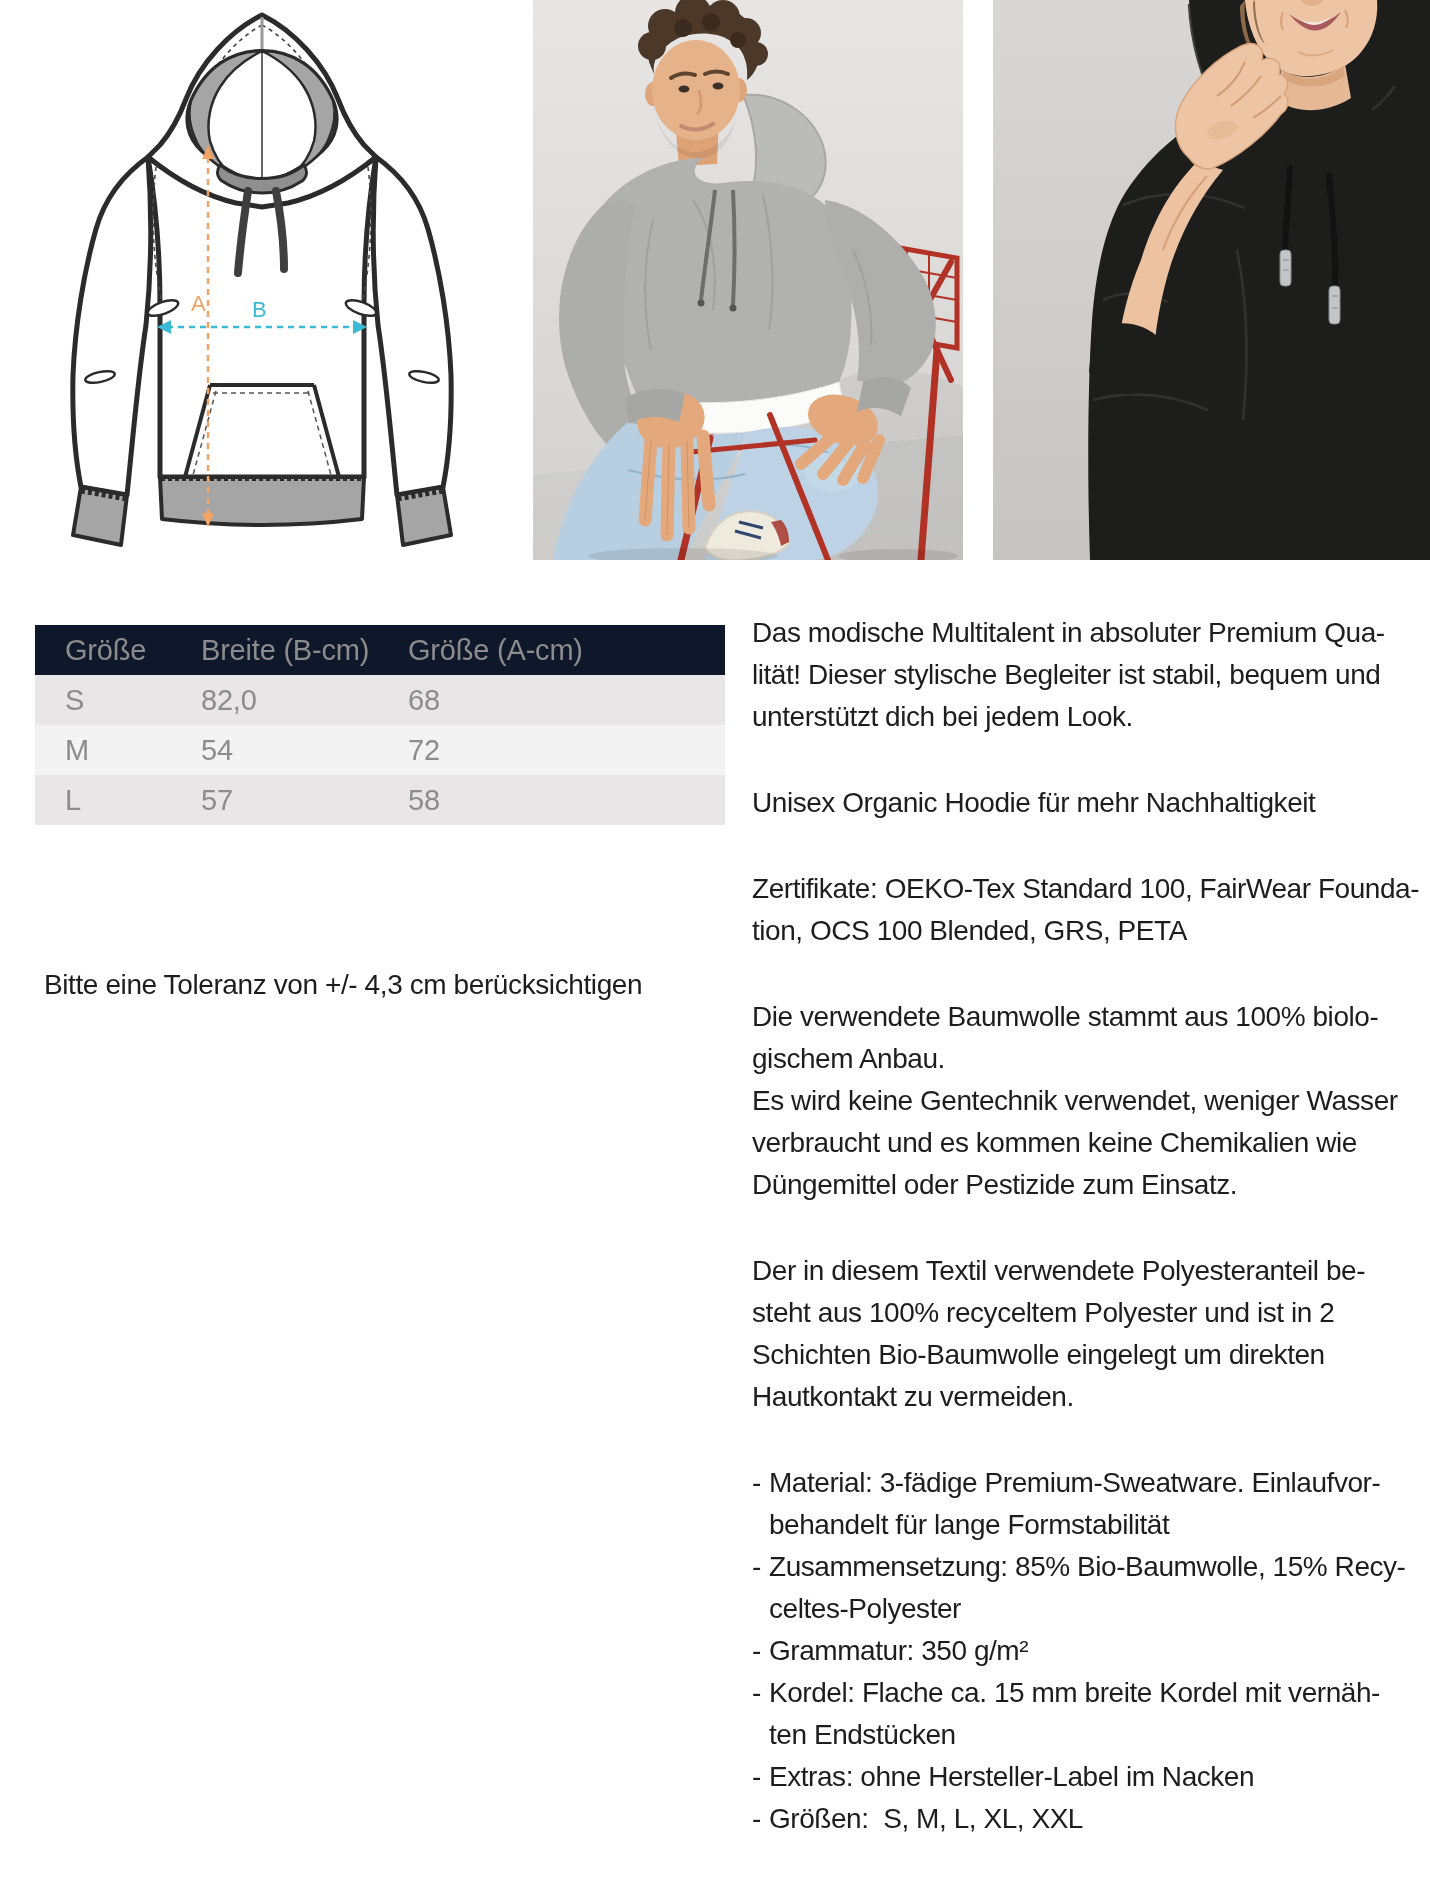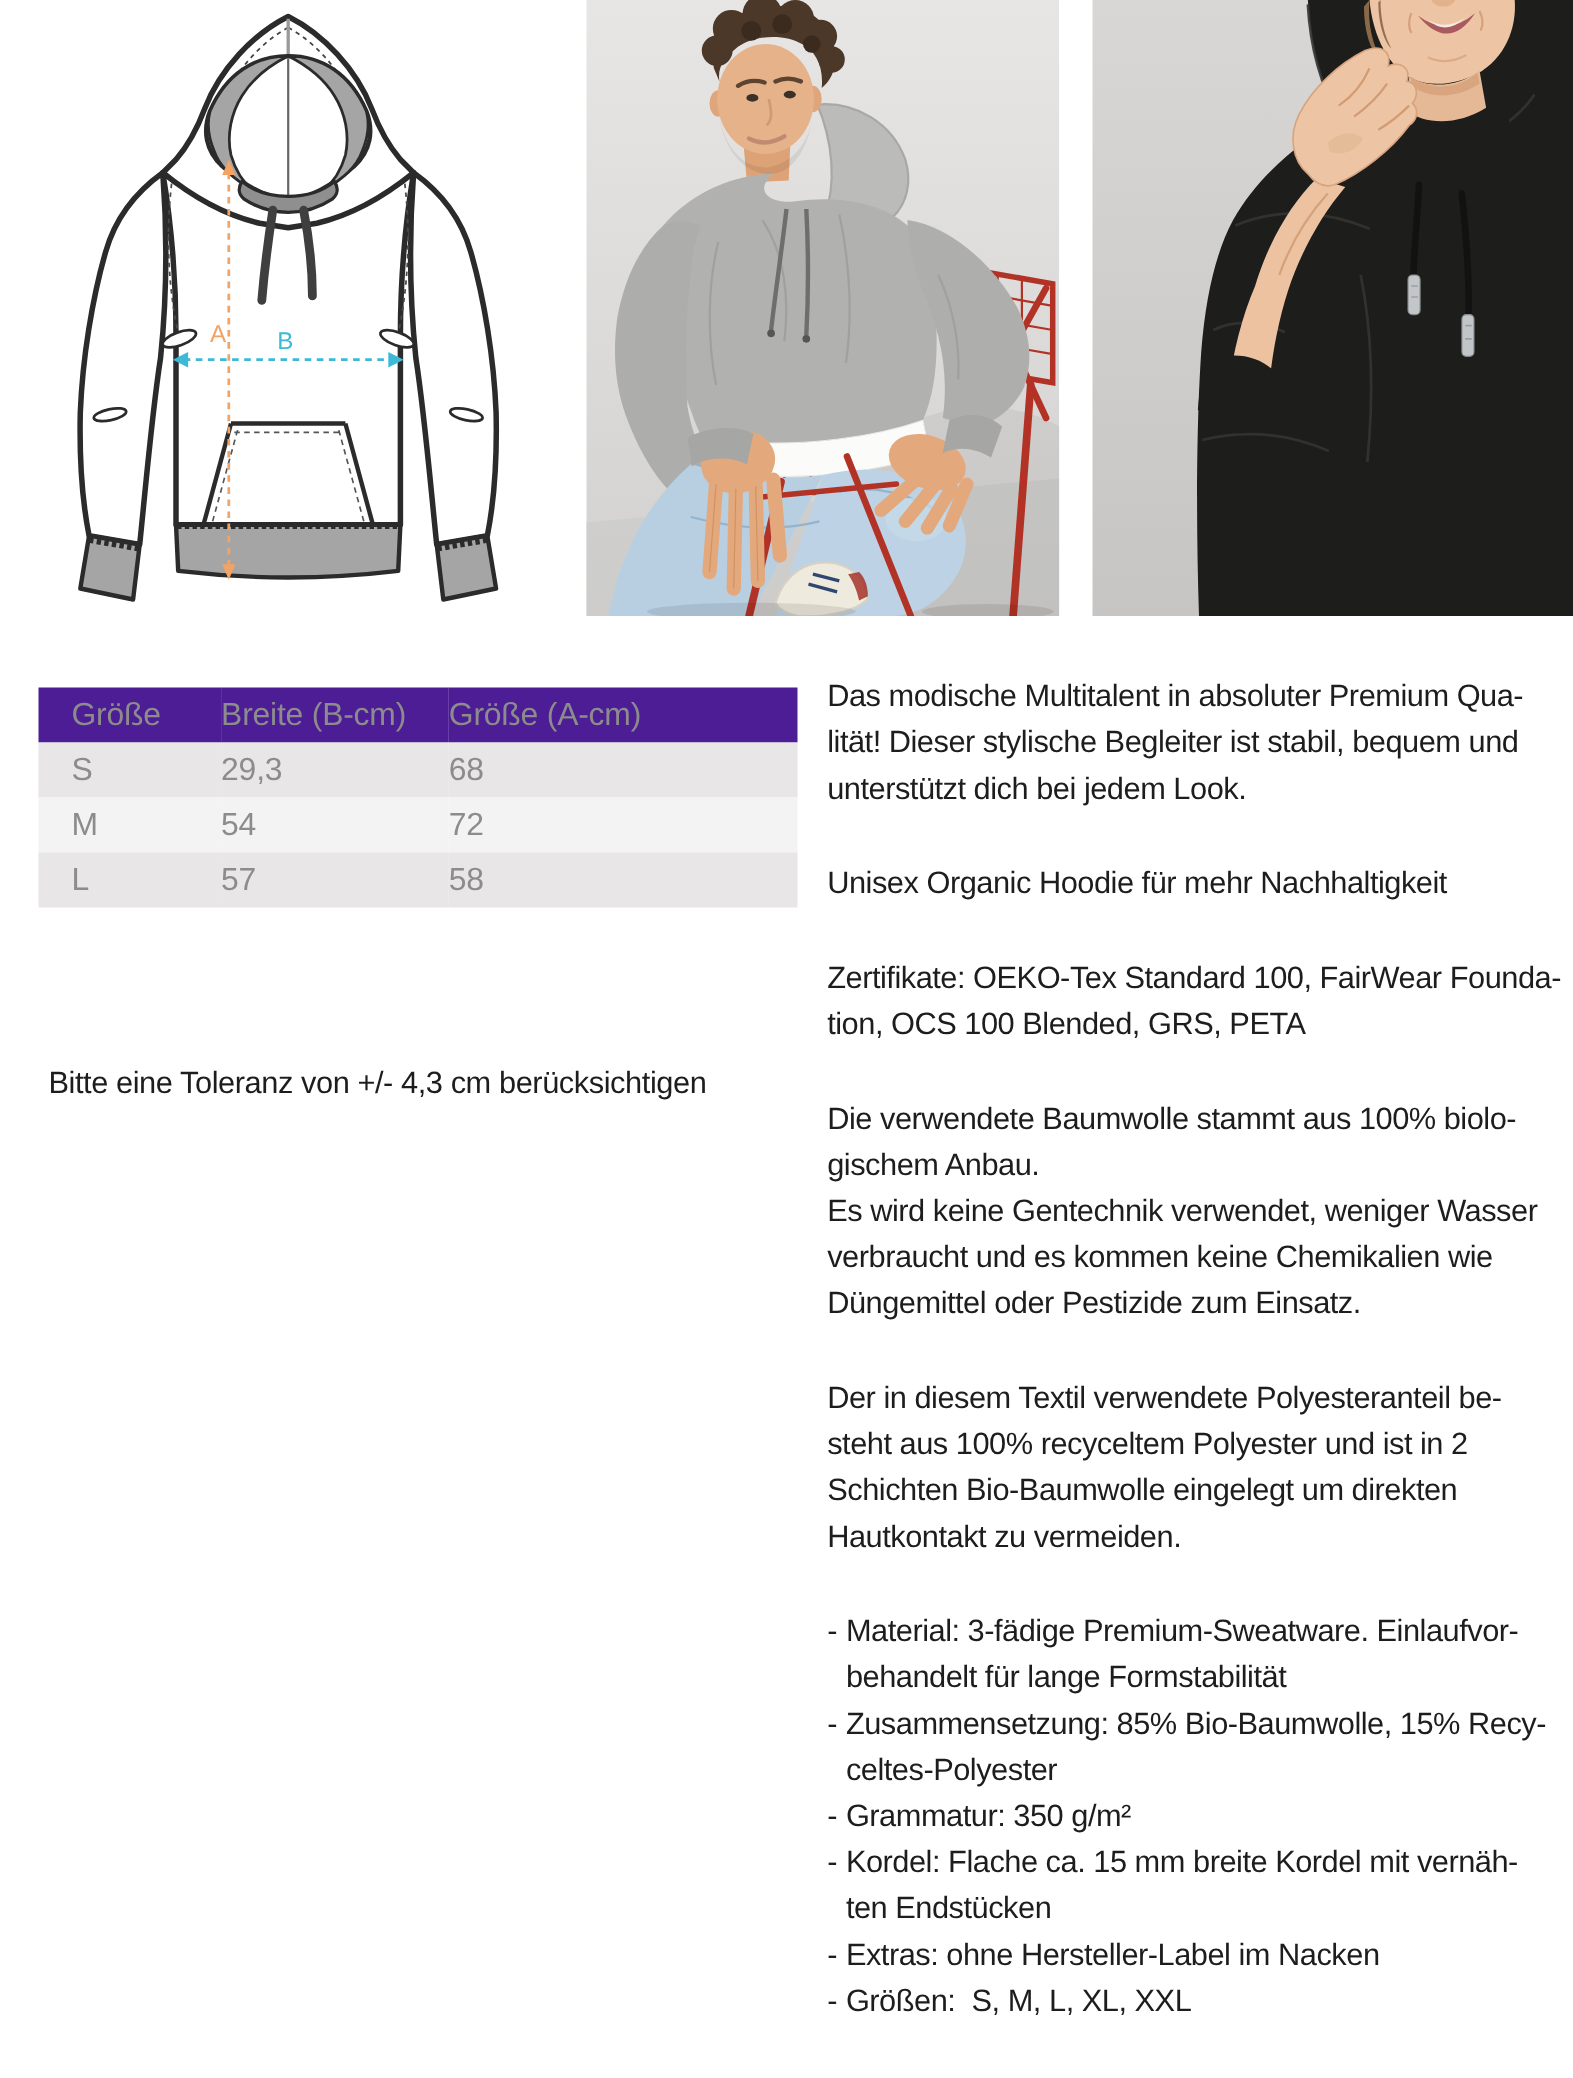--- a/index.html
+++ b/index.html
@@ -11,21 +11,21 @@
   
   #photo-man{left:533px;top:0;width:430px;height:560px;}
   #photo-woman{left:993px;top:0;width:437px;height:560px;}
   
   #size-table{position:absolute;left:35px;top:625px;width:690px;border-collapse:collapse;
       table-layout:fixed;font-size:29px;color:#8c8c8c;letter-spacing:-0.2px;}
   #size-table th,#size-table td{height:50px;font-weight:400;text-align:left;
       vertical-align:middle;padding:0;}
   #size-table th:first-child,#size-table td:first-child{padding-left:30px;}
   #size-table col.c1{width:166px;} #size-table col.c2{width:207px;} #size-table col.c3{width:317px;}
-  #size-table thead tr{background:#4c1d95;}
+  #size-table thead tr{background:#0f172a;}
   #size-table tbody tr:nth-child(odd){background:#e8e6e6;}
   #size-table tbody tr:nth-child(even){background:#f4f3f3;}
   
   #note{left:44px;top:964px;font-size:28px;line-height:42px;color:#1d1d1d;
         letter-spacing:-0.4px;white-space:pre;}
   
   #description{left:752px;top:612px;width:690px;font-size:28px;line-height:42px;
         color:#1d1d1d;letter-spacing:-0.45px;}
   #description .para{margin:0 0 44px 0;}
   #description .line{white-space:pre;}
@@ -275,21 +275,21 @@
     <thead>
         <tr>
           <th>Größe</th>
           <th>Breite (B-cm)</th>
           <th>Größe (A-cm)</th>
         </tr>
       </thead>
     <tbody>
         <tr>
           <td>S</td>
-          <td>29,3</td>
+          <td>82,0</td>
           <td>68</td>
         </tr>
         <tr>
           <td>M</td>
           <td>54</td>
           <td>72</td>
         </tr>
         <tr>
           <td>L</td>
           <td>57</td>

